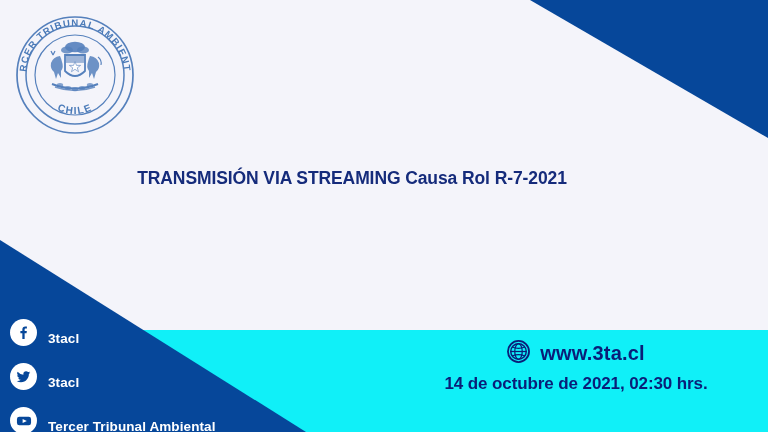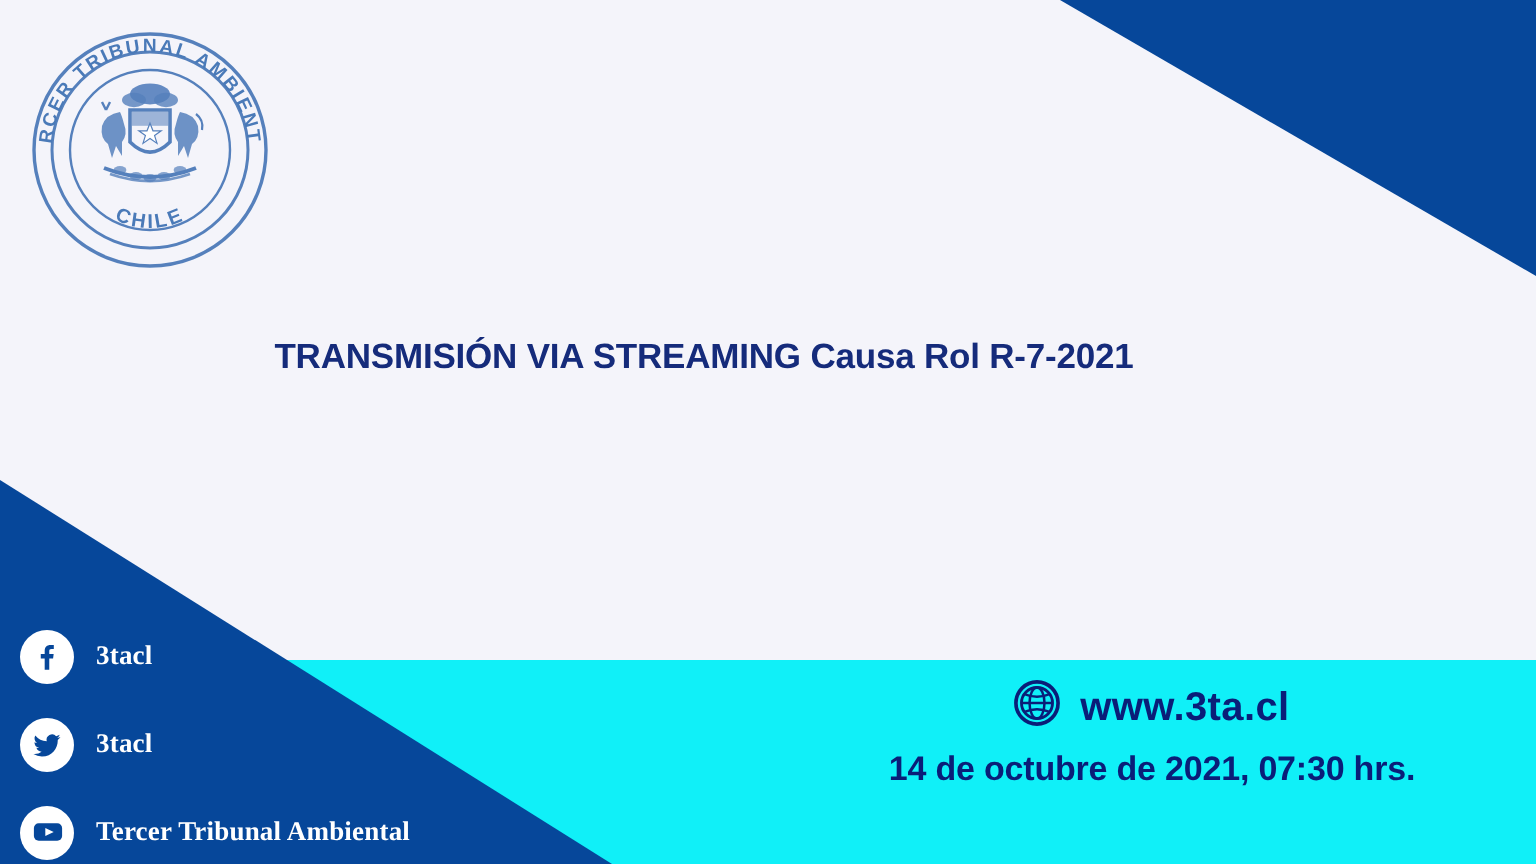--- a/index.html
+++ b/index.html
@@ -62,24 +62,23 @@
 
   
   #social-list {
     position: absolute;
     left: 10px;
     top: 310px;
     width: 260px;
   }
   .social-row {
     display: flex;
-    align-items: center;
+    align-items: flex-end;
     height: 36px;
     margin-bottom: 8px;
-    font-family: Liberation Serif, serif;
   }
   .social-badge {
     width: 27px;
     height: 27px;
     border-radius: 50%;
     background: #FFFFFF;
     display: flex;
     align-items: center;
     justify-content: center;
     flex: 0 0 auto;
@@ -224,16 +223,16 @@
           <circle cx="12" cy="12" r="11" fill="none" stroke="#0A1E78" stroke-width="1.9"></circle>
           <circle cx="12" cy="12" r="8.1" fill="none" stroke="#0A1E78" stroke-width="1.5"></circle>
           <ellipse cx="12" cy="12" rx="3.9" ry="8.1" fill="none" stroke="#0A1E78" stroke-width="1.3"></ellipse>
           <line x1="3.9" y1="12" x2="20.1" y2="12" stroke="#0A1E78" stroke-width="1.3"></line>
           <path d="M 5.4 7.4 Q 12 10.1 18.6 7.4" fill="none" stroke="#0A1E78" stroke-width="1.2"></path>
           <path d="M 5.4 16.6 Q 12 13.9 18.6 16.6" fill="none" stroke="#0A1E78" stroke-width="1.2"></path>
         </svg>
       </span>
       <span id="web-url-text">www.3ta.cl</span>
     </div>
-    <div id="event-datetime">14 de octubre de 2021, 07:30 hrs.</div>
+    <div id="event-datetime">14 de octubre de 2021, 02:30 hrs.</div>
   </div>
 
 </div>
 
 </body></html>

